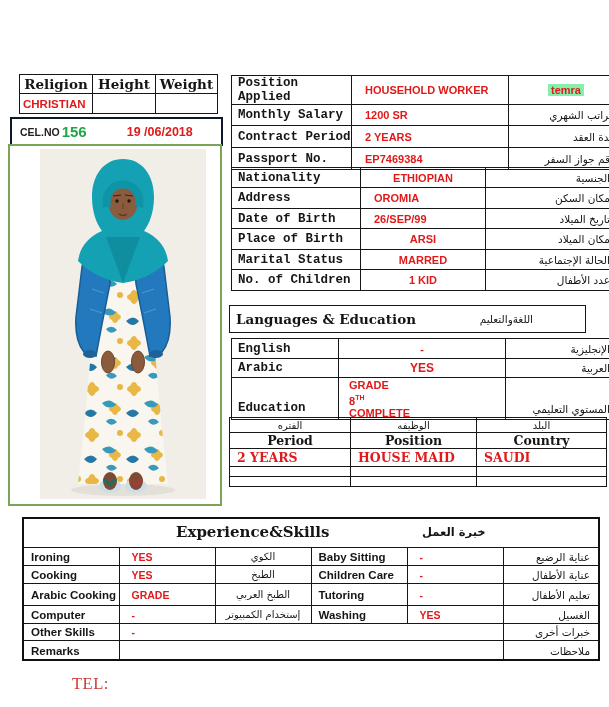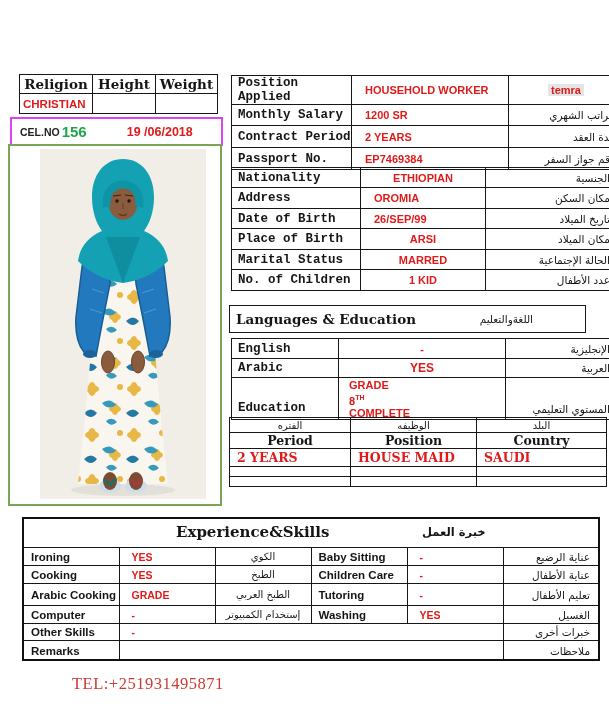--- a/index.html
+++ b/index.html
@@ -22,35 +22,35 @@
   .val-center{text-align:center;}
   .ar{font-family:"DejaVu Sans",sans-serif;font-size:10.5px;text-align:right;padding-right:8px;direction:rtl;}
   .ar-center{font-family:"DejaVu Sans",sans-serif;font-size:10px;text-align:center;direction:rtl;}
 
   
   .vitals{left:19px;top:74px;width:195px;}
   .vitals th{font-size:13.5px;font-weight:bold;background:#fff;}
   .vitals .val{font-size:11.5px;padding-left:3px;text-align:left;}
 
   
-  .cel-box{position:absolute;left:10px;top:117px;width:209px;height:25px;border:2px solid #d946ef;
+  .cel-box{position:absolute;left:10px;top:117px;width:209px;height:25px;border:2px solid #0f172a;
     display:flex;align-items:center;background:#fff;}
   .cel-label{font-family:"Liberation Sans",sans-serif;font-weight:bold;font-size:10.5px;margin-left:8px;color:#222;}
   .cel-number{font-family:"Liberation Sans",sans-serif;font-weight:bold;font-size:15px;color:#1ea54a;margin-left:2px;}
   .cel-date{font-family:"Liberation Sans",sans-serif;font-weight:bold;font-size:12.5px;color:#e01a1a;margin-left:40px;}
 
   
   .photo-frame{position:absolute;left:8px;top:144px;width:210px;height:358px;border:2px solid #7aa557;background:#fff;}
   .photo-print{position:absolute;left:30px;top:3px;width:166px;height:350px;background:#f1eee7;
     box-shadow:inset 0 0 6px rgba(0,0,0,0.08);}
 
   
   .tbl-app{left:231px;top:75px;width:370px;}
   .tbl-personal{left:231px;top:167px;width:370px;}
-  .highlight{background:#e5e5e5;padding:0 3px;}
+  .highlight{background:#86efac;padding:0 3px;}
   .tbl-app .ar,.tbl-personal .ar{font-size:10.5px;}
 
   .lang-header{position:absolute;left:229px;top:305px;width:355px;height:26px;border:1.6px solid #161616;
     display:flex;align-items:center;}
   .lang-header .t{font-weight:bold;font-size:13.5px;margin-left:6px;}
   .lang-header .a{position:absolute;right:52px;font-family:"DejaVu Sans",sans-serif;font-size:10.5px;direction:rtl;}
 
   .tbl-lang{left:231px;top:338px;width:370px;}
   .edu-val{line-height:12.5px;padding-top:1px;}
   .edu-val sup{font-size:7px;}
@@ -67,21 +67,21 @@
   .tbl-skills{left:22px;top:517px;width:578px;border:2px solid #111;}
   .skills-title-cell{position:relative;height:28px;}
   .skills-title{position:absolute;left:152px;top:4px;font-weight:bold;font-size:15px;}
   .skills-title-ar{position:absolute;left:398px;top:6px;font-family:"DejaVu Sans",sans-serif;
     font-weight:bold;font-size:11.5px;direction:rtl;}
   .sk-en{font-family:"Liberation Sans",sans-serif;font-weight:bold;font-size:11.5px;text-align:left;padding-left:7px;}
   .sk-val{font-family:"Liberation Sans",sans-serif;font-weight:bold;font-size:10.5px;color:#e01a1a;text-align:left;padding-left:12px;}
 
   
   .tel{position:absolute;left:72px;top:674px;font-family:"Liberation Serif",serif;font-size:16.5px;
-    color:#cc3b34;display:flex;letter-spacing:0.5px;text-align:center;}
+    color:#cc3b34;display:flex;gap:28px;letter-spacing:0.5px;text-align:center;}
 </style>
 </head>
 <body>
 
 <div class="page">
 
 
   <table class="vitals">
     <tbody>
         <tr style="height:19px">
@@ -323,16 +323,15 @@
     <tr style="height:19px">
       <td class="sk-en" style="vertical-align:bottom;padding-bottom:2px">Remarks</td>
       <td colspan="4"></td>
       <td class="ar" style="vertical-align:bottom;padding-bottom:2px">ملاحظات</td>
     </tr>
   </tbody>
     </table>
 
   <div class="tel">
     <span>TEL:</span>
-    <span>+251931495871</span>
   </div>
 
 </div>
 
 </body></html>

